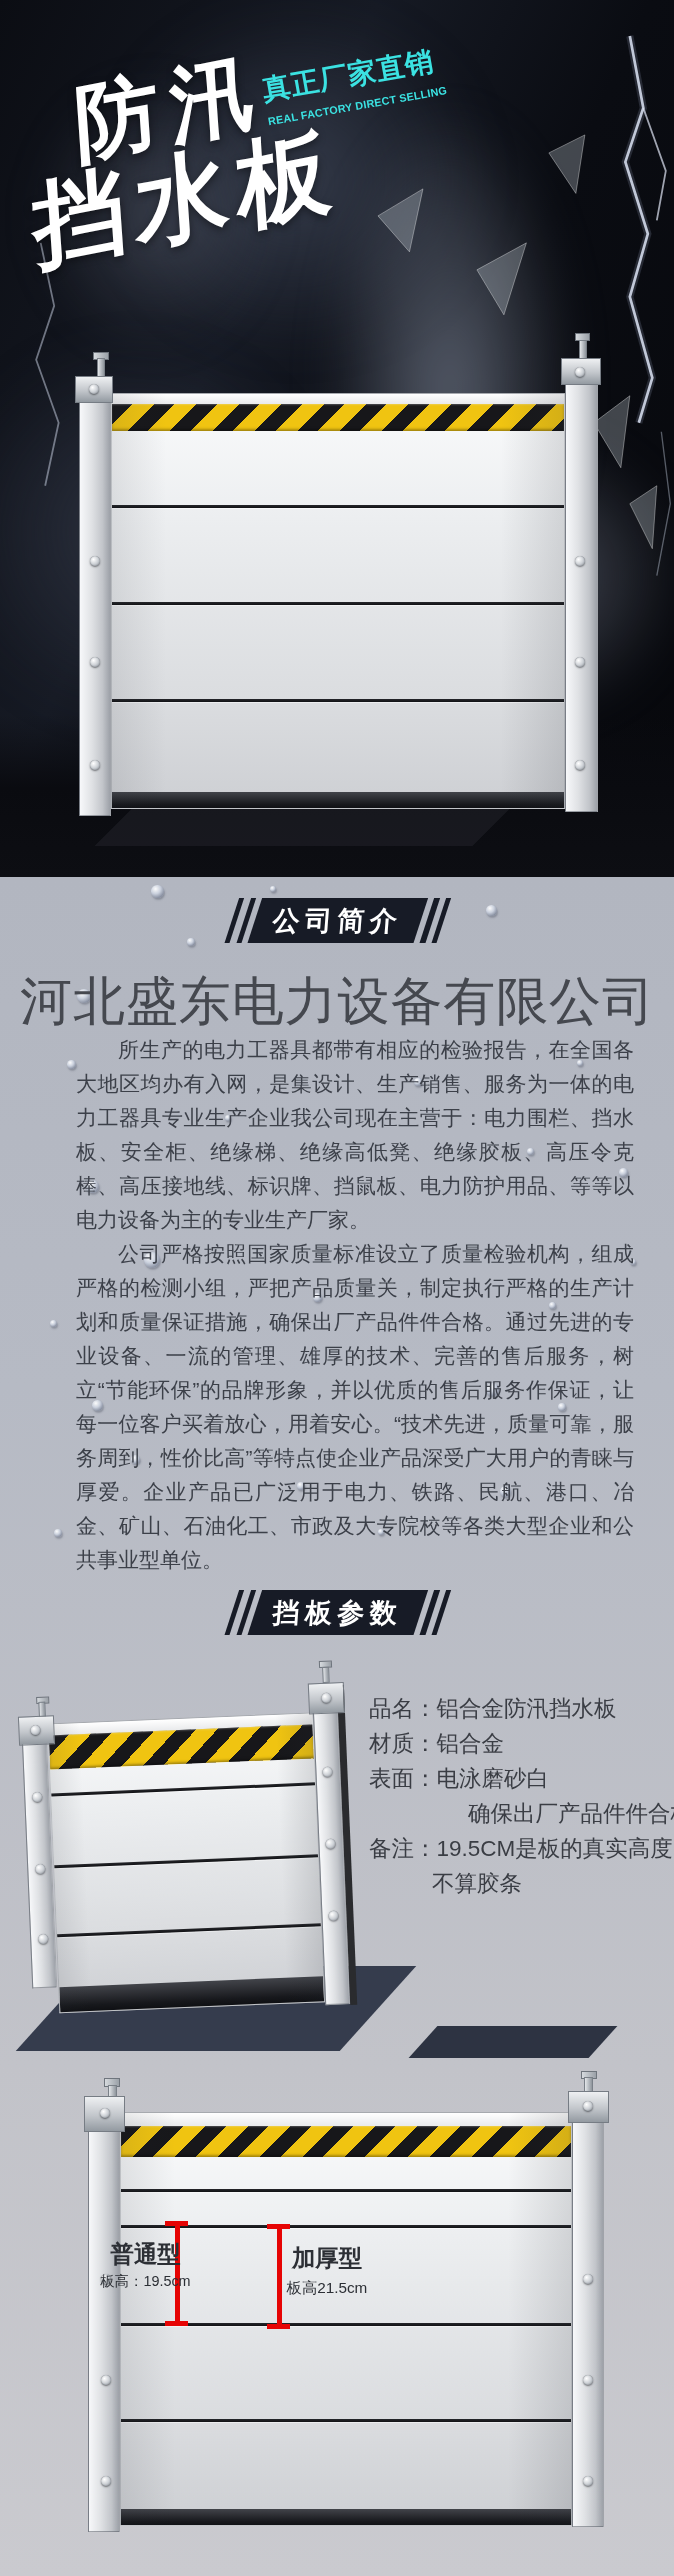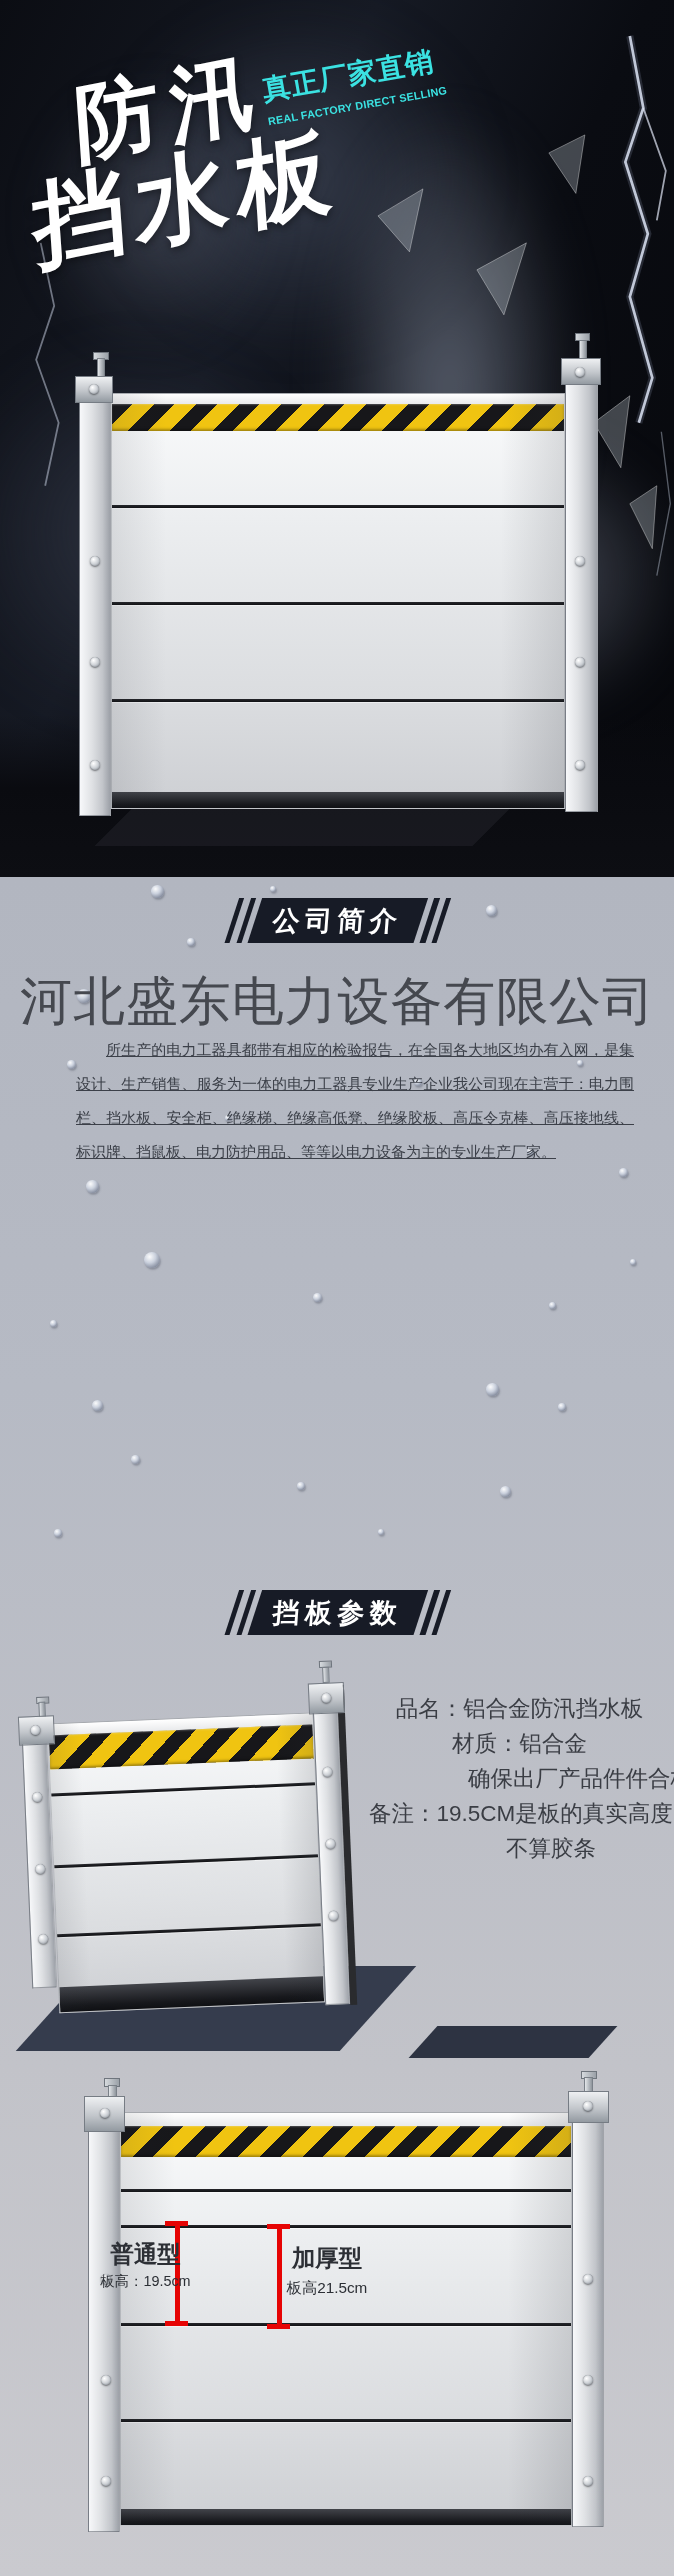--- a/index.html
+++ b/index.html
@@ -60,25 +60,25 @@
 
   .badge{position:absolute;left:50%;transform:translateX(-50%) skewX(-18deg);
         display:flex;gap:6.3px;height:45px;z-index:3;}
   .badge .bar{width:5.4px;height:100%;background:#171b26;}
   .badge .main{padding:0 18px;background:#171b26;display:flex;align-items:center;}
   .badge .main span{transform:skewX(14deg);color:#fff;font-size:27px;font-weight:bold;letter-spacing:5.4px;white-space:nowrap;}
 
   #company-name{position:absolute;top:90px;left:0;width:100%;text-align:center;
         font-size:52px;color:#45484f;letter-spacing:0.9px;white-space:nowrap;}
   #paragraphs{position:absolute;top:156px;left:76px;width:558px;
-        font-size:15px;line-height:34px;color:#3c4049;text-align:justify;text-decoration:underline;}
+        font-size:21px;line-height:34px;color:#3c4049;text-align:justify;}
   #paragraphs p{margin:0;text-indent:2em;}
 
   #spec-list{position:absolute;top:814px;left:369px;width:301px;
-        font-size:22.5px;line-height:35px;color:#3a3d44;white-space:nowrap;text-align:center;}
+        font-size:22.5px;line-height:35px;color:#3a3d44;white-space:nowrap;}
   #spec-list .indent1{padding-left:99px;}
   #spec-list .indent2{padding-left:63px;}
 
   
   #shadow-a{position:absolute;left:54px;top:1089px;width:324px;height:85px;
         background:#353c4d;transform:skewX(-42deg);z-index:1;}
   #shadow-b{position:absolute;left:423px;top:1149px;width:180px;height:32px;
         background:#2d3342;transform:skewX(-42deg);z-index:1;}
   #board2{left:12.6px;top:810px;width:338px;height:344px;transform:rotate(-2.4deg);z-index:2;}
   #board2 .dark-edge{position:absolute;left:331px;top:5.4px;width:7.2px;height:320px;background:#2a2b2e;z-index:2;}
@@ -205,20 +205,21 @@
           <span>公司简介</span>
         </div>
       <div class="bar"></div>
       <div class="bar"></div>
     </div>
 
     <div id="company-name">河北盛东电力设备有限公司</div>
 
     <div id="paragraphs">
       <p>所生产的电力工器具都带有相应的检验报告，在全国各大地区均办有入网，是集设计、生产销售、服务为一体的电力工器具专业生产企业我公司现在主营于：电力围栏、挡水板、安全柜、绝缘梯、绝缘高低凳、绝缘胶板、高压令克棒、高压接地线、标识牌、挡鼠板、电力防护用品、等等以电力设备为主的专业生产厂家。</p>
+      <p>公司严格按照国家质量标准设立了质量检验机构，组成严格的检测小组，严把产品质量关，制定执行严格的生产计划和质量保证措施，确保出厂产品件件合格。通过先进的专业设备、一流的管理、雄厚的技术、完善的售后服务，树立“节能环保”的品牌形象，并以优质的售后服务作保证，让每一位客户买着放心，用着安心。“技术先进，质量可靠，服务周到，性价比高”等特点使企业产品深受广大用户的青睐与厚爱。企业产品已广泛用于电力、铁路、民航、港口、冶金、矿山、石油化工、市政及大专院校等各类大型企业和公共事业型单位。</p>
     </div>
 
     <div class="badge" style="top:713px;">
       <div class="bar"></div>
       <div class="bar"></div>
       <div class="main">
           <span>挡板参数</span>
         </div>
       <div class="bar"></div>
       <div class="bar"></div>
@@ -255,20 +256,21 @@
       <div class="screw" style="left:21.6px;top:171px;"></div>
       <div class="screw" style="left:21.6px;top:241px;"></div>
       <div class="screw" style="left:313px;top:86px;"></div>
       <div class="screw" style="left:313px;top:158px;"></div>
       <div class="screw" style="left:313px;top:230px;"></div>
     </div>
 
     <div id="spec-list">
       <div class="spec-line">品名：铝合金防汛挡水板</div>
       <div class="spec-line">材质：铝合金</div>
+      <div class="spec-line">表面：电泳磨砂白</div>
       <div class="spec-line indent1">确保出厂产品件件合格</div>
       <div class="spec-line">备注：19.5CM是板的真实高度</div>
       <div class="spec-line indent2">不算胶条</div>
     </div>
 
     <div class="board" id="board3">
       <div class="pincap" style="left:16px;top:-1.8px;width:16px;height:9px;"></div>
       <div class="pin" style="left:20px;top:5.4px;width:9px;height:14.4px;"></div>
       <div class="clamp" style="left:-3.6px;top:16px;width:41px;height:36px;"></div>
       <div class="screw" style="left:11.7px;top:28px;"></div>

